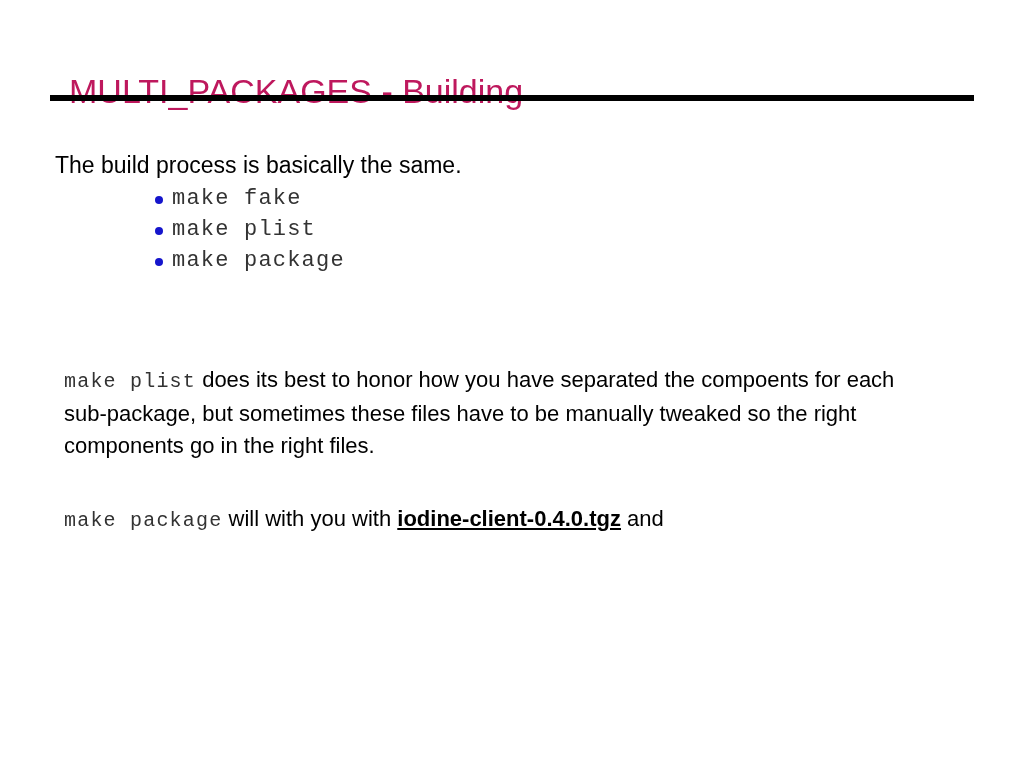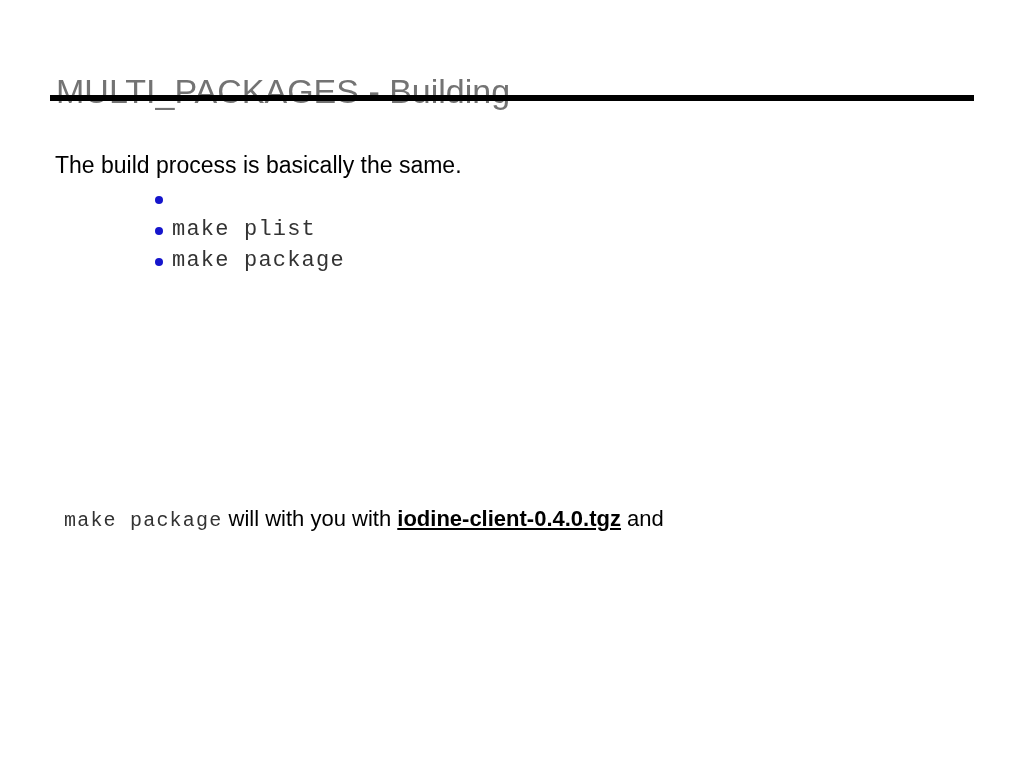--- a/index.html
+++ b/index.html
@@ -21,28 +21,28 @@
   .slide {
     position: absolute;
     inset: 0;
     width: 1024px;
     height: 768px;
   }
 
   
   .slide-title {
     position: absolute;
-    left: 56px;
+    left: 69px;
     top: 48px;
     font-size: 34px;
     line-height: 40px;
     font-weight: 400;
     letter-spacing: 0px;
     white-space: nowrap;
-    color: #737373;
+    color: #be185d;
   }
   .title-rule {
     position: absolute;
     left: 50px;
     top: 95px;
     width: 924px;
     height: 6px;
     background: #000000;
   }
 
@@ -143,28 +143,30 @@
 
   <div class="title-rule"></div>
 
   <div class="body-area">
 
     <div class="intro-line">The build process is basically the same.</div>
 
     <ul class="cmd-list">
       <li class="cmd-item">
         <span class="cmd-bullet"></span>
+        <span class="cmd-text"><span>make fake</span></span>
       </li>
       <li class="cmd-item">
         <span class="cmd-bullet"></span>
         <span class="cmd-text"><span>make plist</span></span>
       </li>
       <li class="cmd-item">
         <span class="cmd-bullet"></span>
         <span class="cmd-text"><span>make package</span></span>
       </li>
     </ul>
 
+    <p class="para para-plist"><span class="mono">make plist</span><span> does its best to honor how you have separated the compoents for each sub-package, but sometimes these files have to be manually tweaked so the right components go in the right files.</span></p>
 
     <p class="para para-package"><span class="mono">make package</span><span> will with you with </span><span class="bold">iodine-client-0.4.0.tgz</span><span> and</span></p>
 
   </div>
 </div>
 
 </body></html>

